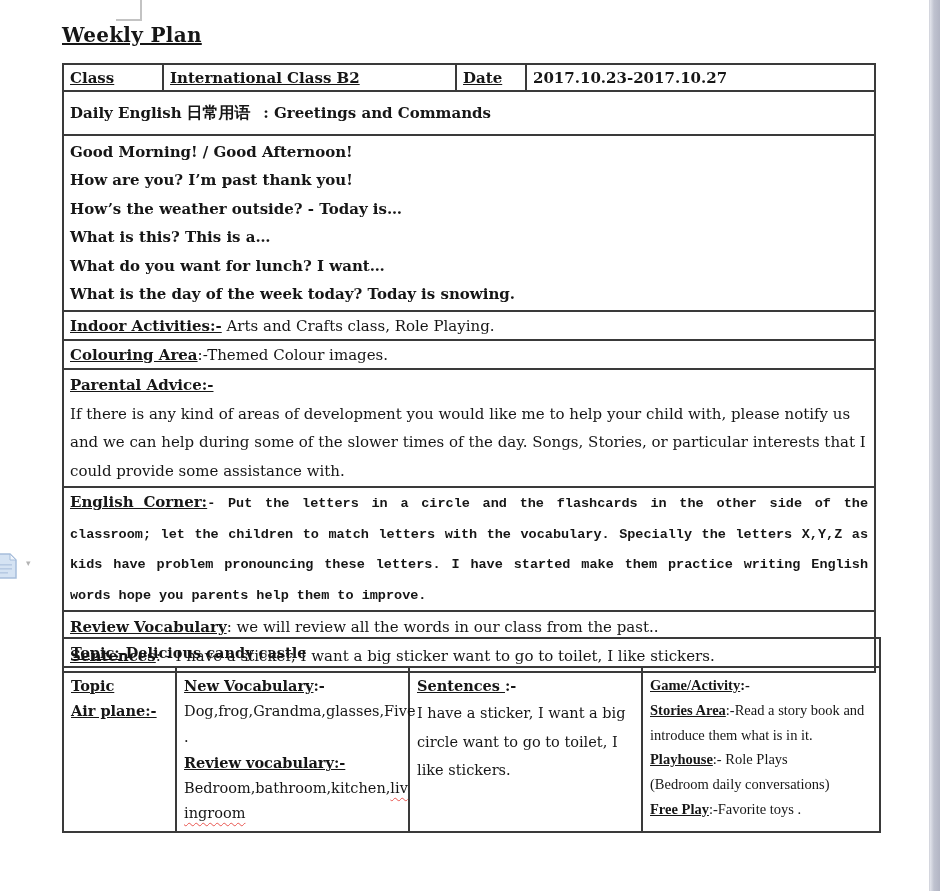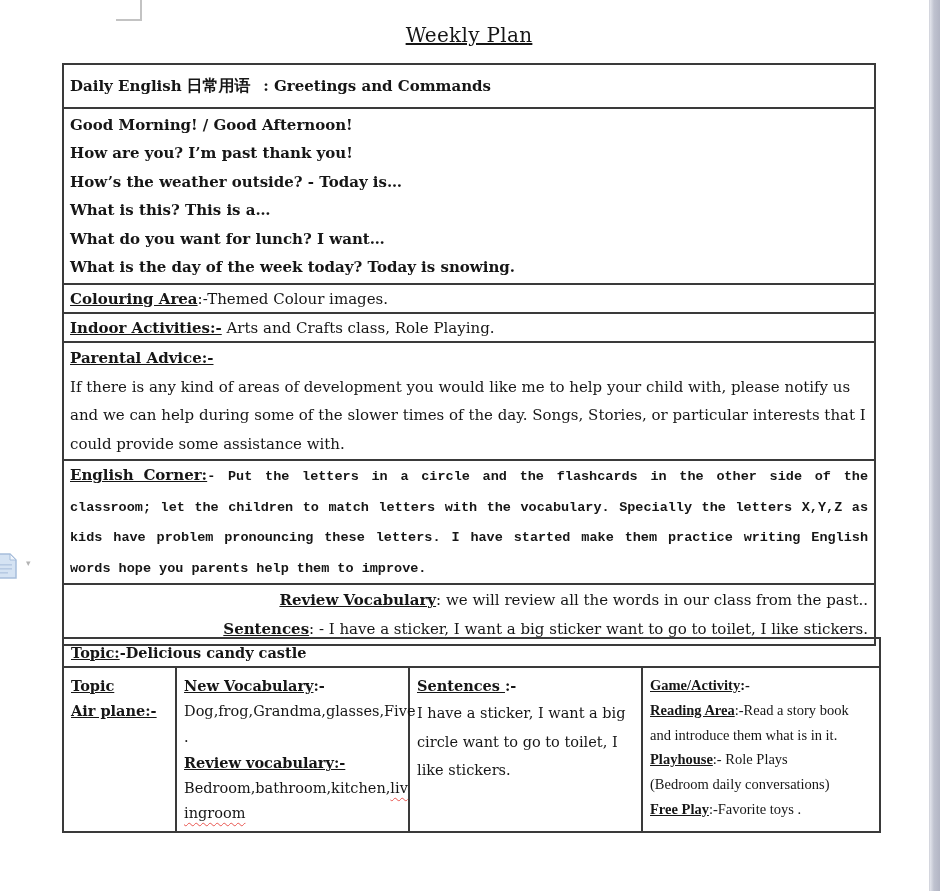--- a/index.html
+++ b/index.html
@@ -24,21 +24,21 @@
     background:linear-gradient(to right,#e3e5ec 0%,#bfc2cf 40%,#b2b5c4 100%);
     border-left:1px solid #d4d6de;
   }
   .paste-widget { position:absolute; left:-5px; top:551px; width:46px; height:32px; opacity:0.75; }
   .paste-widget svg { position:absolute; left:0; top:0; }
   .dd-arrow { position:absolute; left:31px; top:7px; font-size:9px; color:#9a9a9a;
     font-family:"DejaVu Sans", sans-serif; }
 
   .page-title {
     position:absolute; top:23px; left:62px; width:814px;
-    text-align:center; font-size:20px; font-weight:normal;
+    font-size:20px; font-weight:bold;
     text-decoration:underline; letter-spacing:0.3px;
   }
 
   
   table { border-collapse:collapse; table-layout:fixed; position:absolute; left:62px; }
   td { border:2px solid #3a3a3a; padding:1px 6px; font-size:15px; vertical-align:middle; }
   .t1 { top:63px; width:814px; }
   .t2 { top:637px; width:819px; }
 
   .r1 td { height:27px; }
@@ -49,21 +49,21 @@
   .gline { line-height:28.4px; font-weight:bold; }
 
   .single-cell { height:29px; }
 
   .para-cell { padding:1px 6px; }
   .pline { line-height:28.5px; }
 
   .ec-cell { padding:0 6px; text-align:justify; line-height:28.5px; }
   .mono { font-family:"Liberation Mono", monospace; font-size:13.5px; font-weight:bold; }
 
-  .review-cell div { line-height:28.4px;text-align:right; }
+  .review-cell div { line-height:28.4px; }
 
   .topic-cell { height:25px; padding:0 6px; }
 
   .bt td { vertical-align:top; padding:5px 7px; height:155px; font-size:14.5px; }
   .bt .ln { line-height:25.4px; }
   .col4 { font-family:"Liberation Serif", serif; font-size:15px; }
   .col4 .ln { line-height:24.8px; }
 
   .squiggle {
     text-decoration:underline wavy #e8554f;
@@ -91,45 +91,51 @@
 <h1 class="page-title">Weekly Plan</h1>
 
 <table class="t1">
   <colgroup>
       <col style="width:100px">
       <col style="width:293px">
       <col style="width:70px">
       <col>
     </colgroup>
   <tbody>
+      <tr class="r1">
+    <td class="b u">Class</td>
+    <td class="b u">International Class B2</td>
+    <td class="b u">Date</td>
+    <td class="b">2017.10.23-2017.10.27</td>
+  </tr>
   <tr>
     <td colspan="4" class="daily-cell">
       <span class="b">Daily English</span>
       <span class="b cjk">日常用语</span>
       <span class="b" style="margin-left:8px">: Greetings and Commands</span>
     </td>
   </tr>
   <tr>
     <td colspan="4" class="greet-cell">
       <div class="gline">Good Morning! / Good Afternoon!</div>
       <div class="gline">How are you? I’m past thank you!</div>
       <div class="gline">How’s the weather outside? - Today is…</div>
       <div class="gline">What is this? This is a…</div>
       <div class="gline">What do you want for lunch? I want…</div>
       <div class="gline">What is the day of the week today? Today is snowing.</div>
     </td>
   </tr>
   <tr>
     <td colspan="4" class="single-cell">
+      <span class="b u">Indoor Activities:-</span><span> Arts and Crafts class, Role Playing.</span>
+    </td>
+  </tr>
+  <tr>
+    <td colspan="4" class="single-cell">
       <span class="b u">Colouring Area</span><span>:-Themed Colour images.</span>
-    </td>
-  </tr>
-  <tr>
-    <td colspan="4" class="single-cell">
-      <span class="b u">Indoor Activities:-</span><span> Arts and Crafts class, Role Playing.</span>
     </td>
   </tr>
   <tr>
     <td colspan="4" class="para-cell">
       <div class="pline b u">Parental Advice:-</div>
       <div class="pline">If there is any kind of areas of development you would like me to help your child with, please notify us and we can help during some of the slower times of the day. Songs, Stories, or particular interests that I could provide some assistance with.</div>
     </td>
   </tr>
   <tr>
     <td colspan="4" class="ec-cell">
@@ -185,21 +191,21 @@
       <div class="ln">
         <span class="b u">Sentences </span><span class="b">:-</span>
       </div>
       <div class="ln" style="line-height:28.2px">I have a sticker, I want a big circle want to go to toilet, I like stickers.</div>
     </td>
     <td class="col4">
       <div class="ln">
         <span class="b u">Game/Activity</span><span class="b">:-</span>
       </div>
       <div class="ln">
-        <span class="b u">Reading Area</span><span>:-Read a story book and introduce them what is in it.</span>
+        <span class="b u">Stories Area</span><span>:-Read a story book and introduce them what is in it.</span>
       </div>
       <div class="ln">
         <span class="b u">Playhouse</span><span>:- Role Plays</span>
       </div>
       <div class="ln">(Bedroom daily conversations)</div>
       <div class="ln">
         <span class="b u">Free Play</span><span>:-Favorite toys .</span>
       </div>
     </td>
   </tr>

